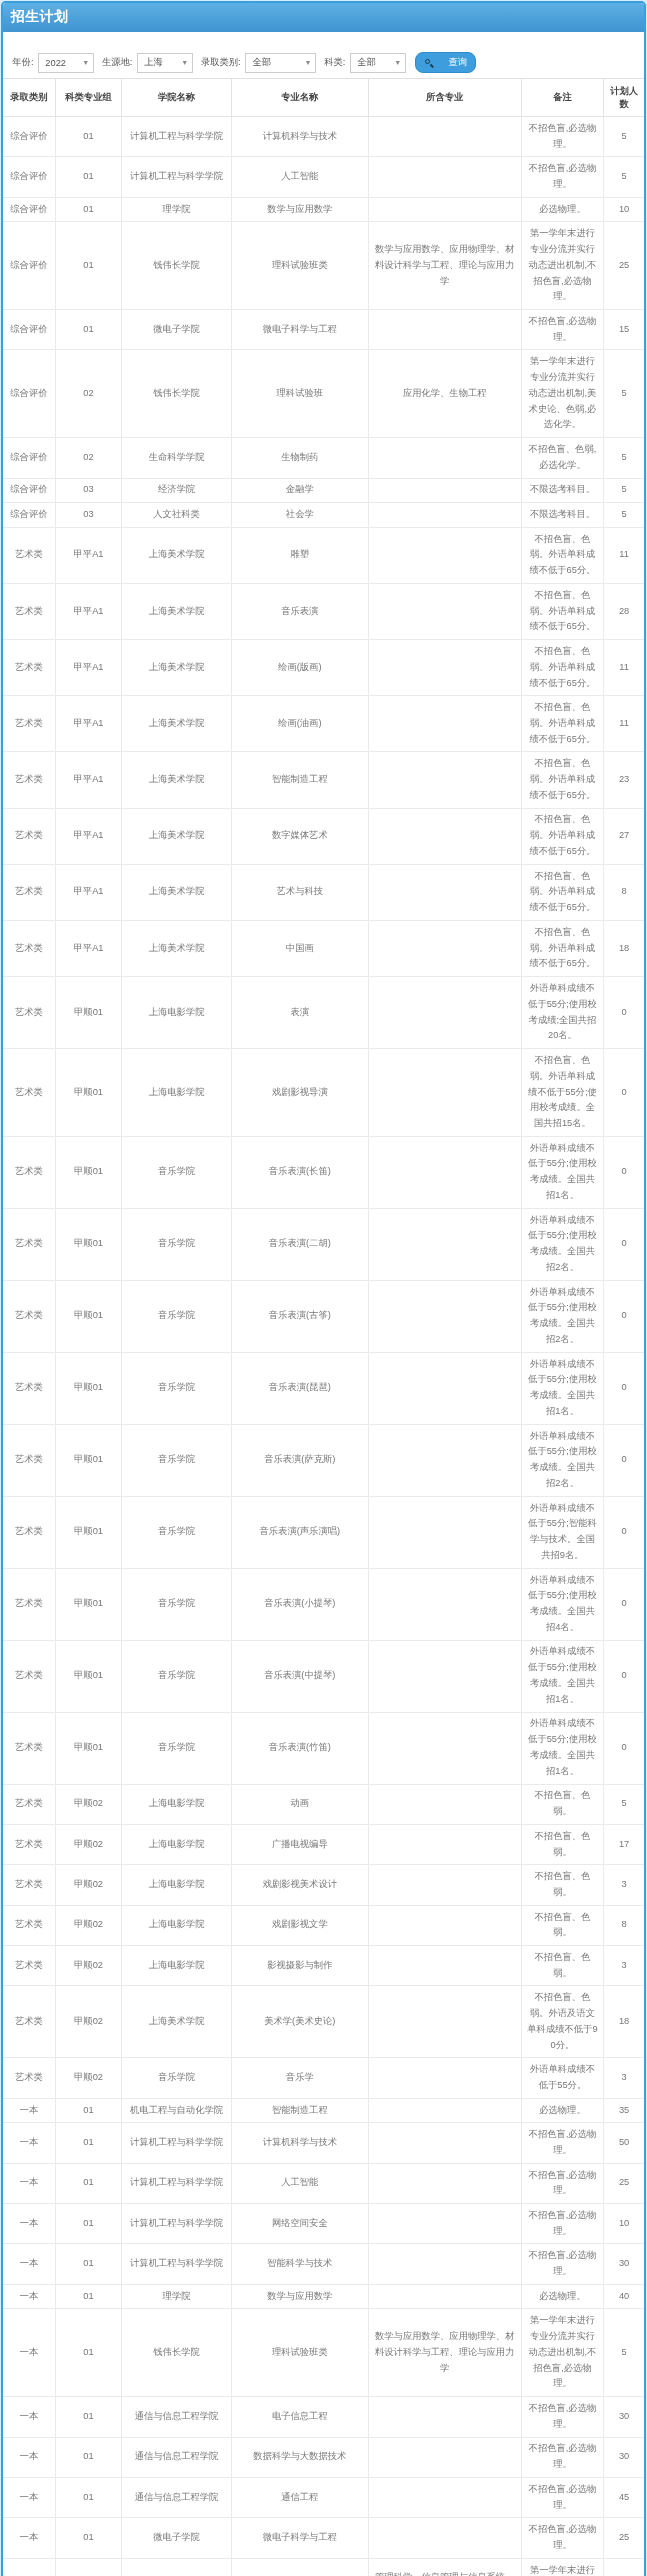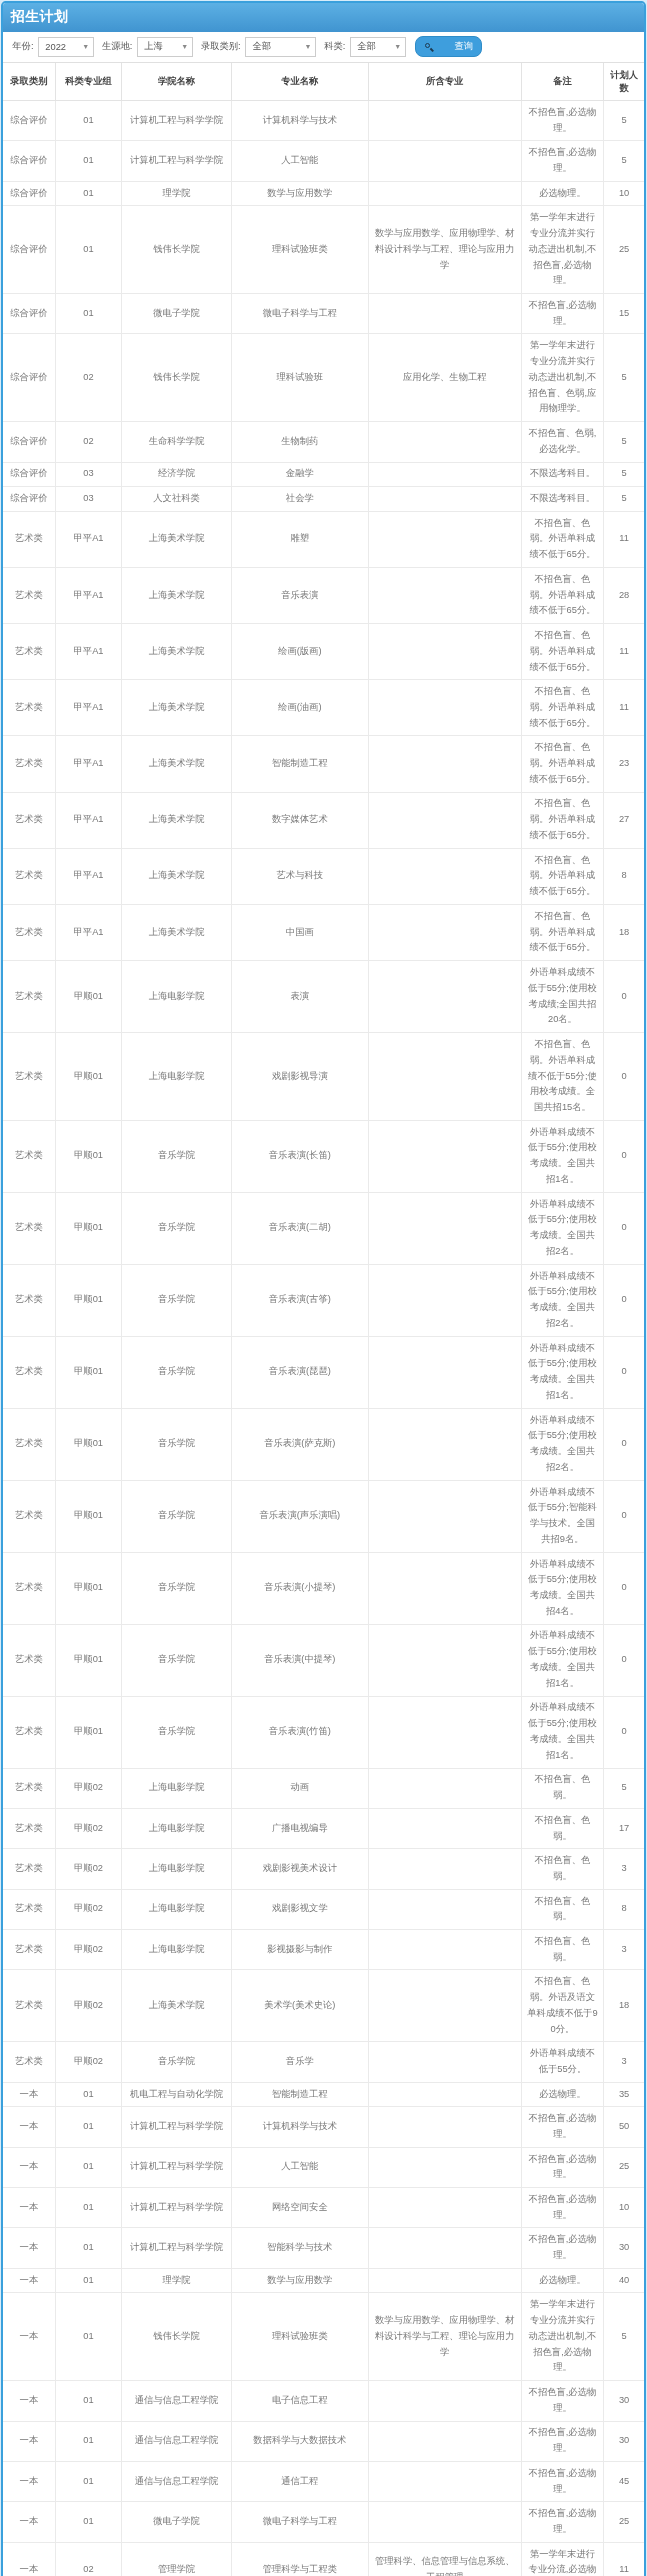--- a/index.html
+++ b/index.html
@@ -9,32 +9,32 @@
     border: 2.3px solid #3aa0dc; border-radius: 4.7px; overflow: hidden;
   }
   .titlebar {
     background: linear-gradient(#5cb0e4,#4094d0);
     color:#fff; font-size:14px; font-weight:bold;
     padding: 5.4px 7.8px; letter-spacing: 0.4px;
   }
   .filterbar {
     display:flex; align-items:center; gap:4.7px;
     padding:4.7px 6.2px; background:#fff; border-bottom:0.8px solid #e0e0e0;
-    font-size:9.3px; color:#555;
+    font-size:9.3px; color:#555;margin-top:16px;
   }
   .filterbar .lbl { margin-left:3.1px; white-space:nowrap; }
   .select {
     display:flex; align-items:center; justify-content:space-between;
     border:0.8px solid #ccc; background:#fff; color:#555;
     height:20px; padding:0 3.9px 0 6.2px; min-width:56px; cursor:pointer;
   }
   .select.wide { min-width:71px; }
   .select .caret { color:#8a8a8a; font-size:7px; margin-left:4.7px; }
   .btn-search {
-    display:flex; align-items:center; gap:21px;
+    display:flex; align-items:center; gap:15px;
     background:#3e9edd; border:0.8px solid #2f8cc8; color:#fff;
     font-size:9.3px; padding:3.1px 8.5px; margin-left:4.7px; cursor:pointer; border-radius:8px;
   }
   .mag { position:relative; width:8.5px; height:8.5px; display:inline-block; }
   .mag .lens {
     position:absolute; left:0; top:0; width:5.4px; height:5.4px;
     border:1.6px solid #1d3a52; border-radius:50%; background:transparent;
   }
   .mag .handle {
     position:absolute; width:3.9px; height:1.6px; background:#1d3a52;
@@ -163,21 +163,21 @@
           <td></td>
           <td>不招色盲,必选物理。</td>
           <td>15</td>
         </tr>
         <tr>
           <td>综合评价</td>
           <td>02</td>
           <td>钱伟长学院</td>
           <td>理科试验班</td>
           <td>应用化学、生物工程</td>
-          <td>第一学年末进行专业分流并实行动态进出机制,不招色盲、色弱,应用物理学。</td>
+          <td>第一学年末进行专业分流并实行动态进出机制,美术史论、色弱,必选化学。</td>
           <td>5</td>
         </tr>
         <tr>
           <td>综合评价</td>
           <td>02</td>
           <td>生命科学学院</td>
           <td>生物制药</td>
           <td></td>
           <td>不招色盲、色弱,必选化学。</td>
           <td>5</td>

